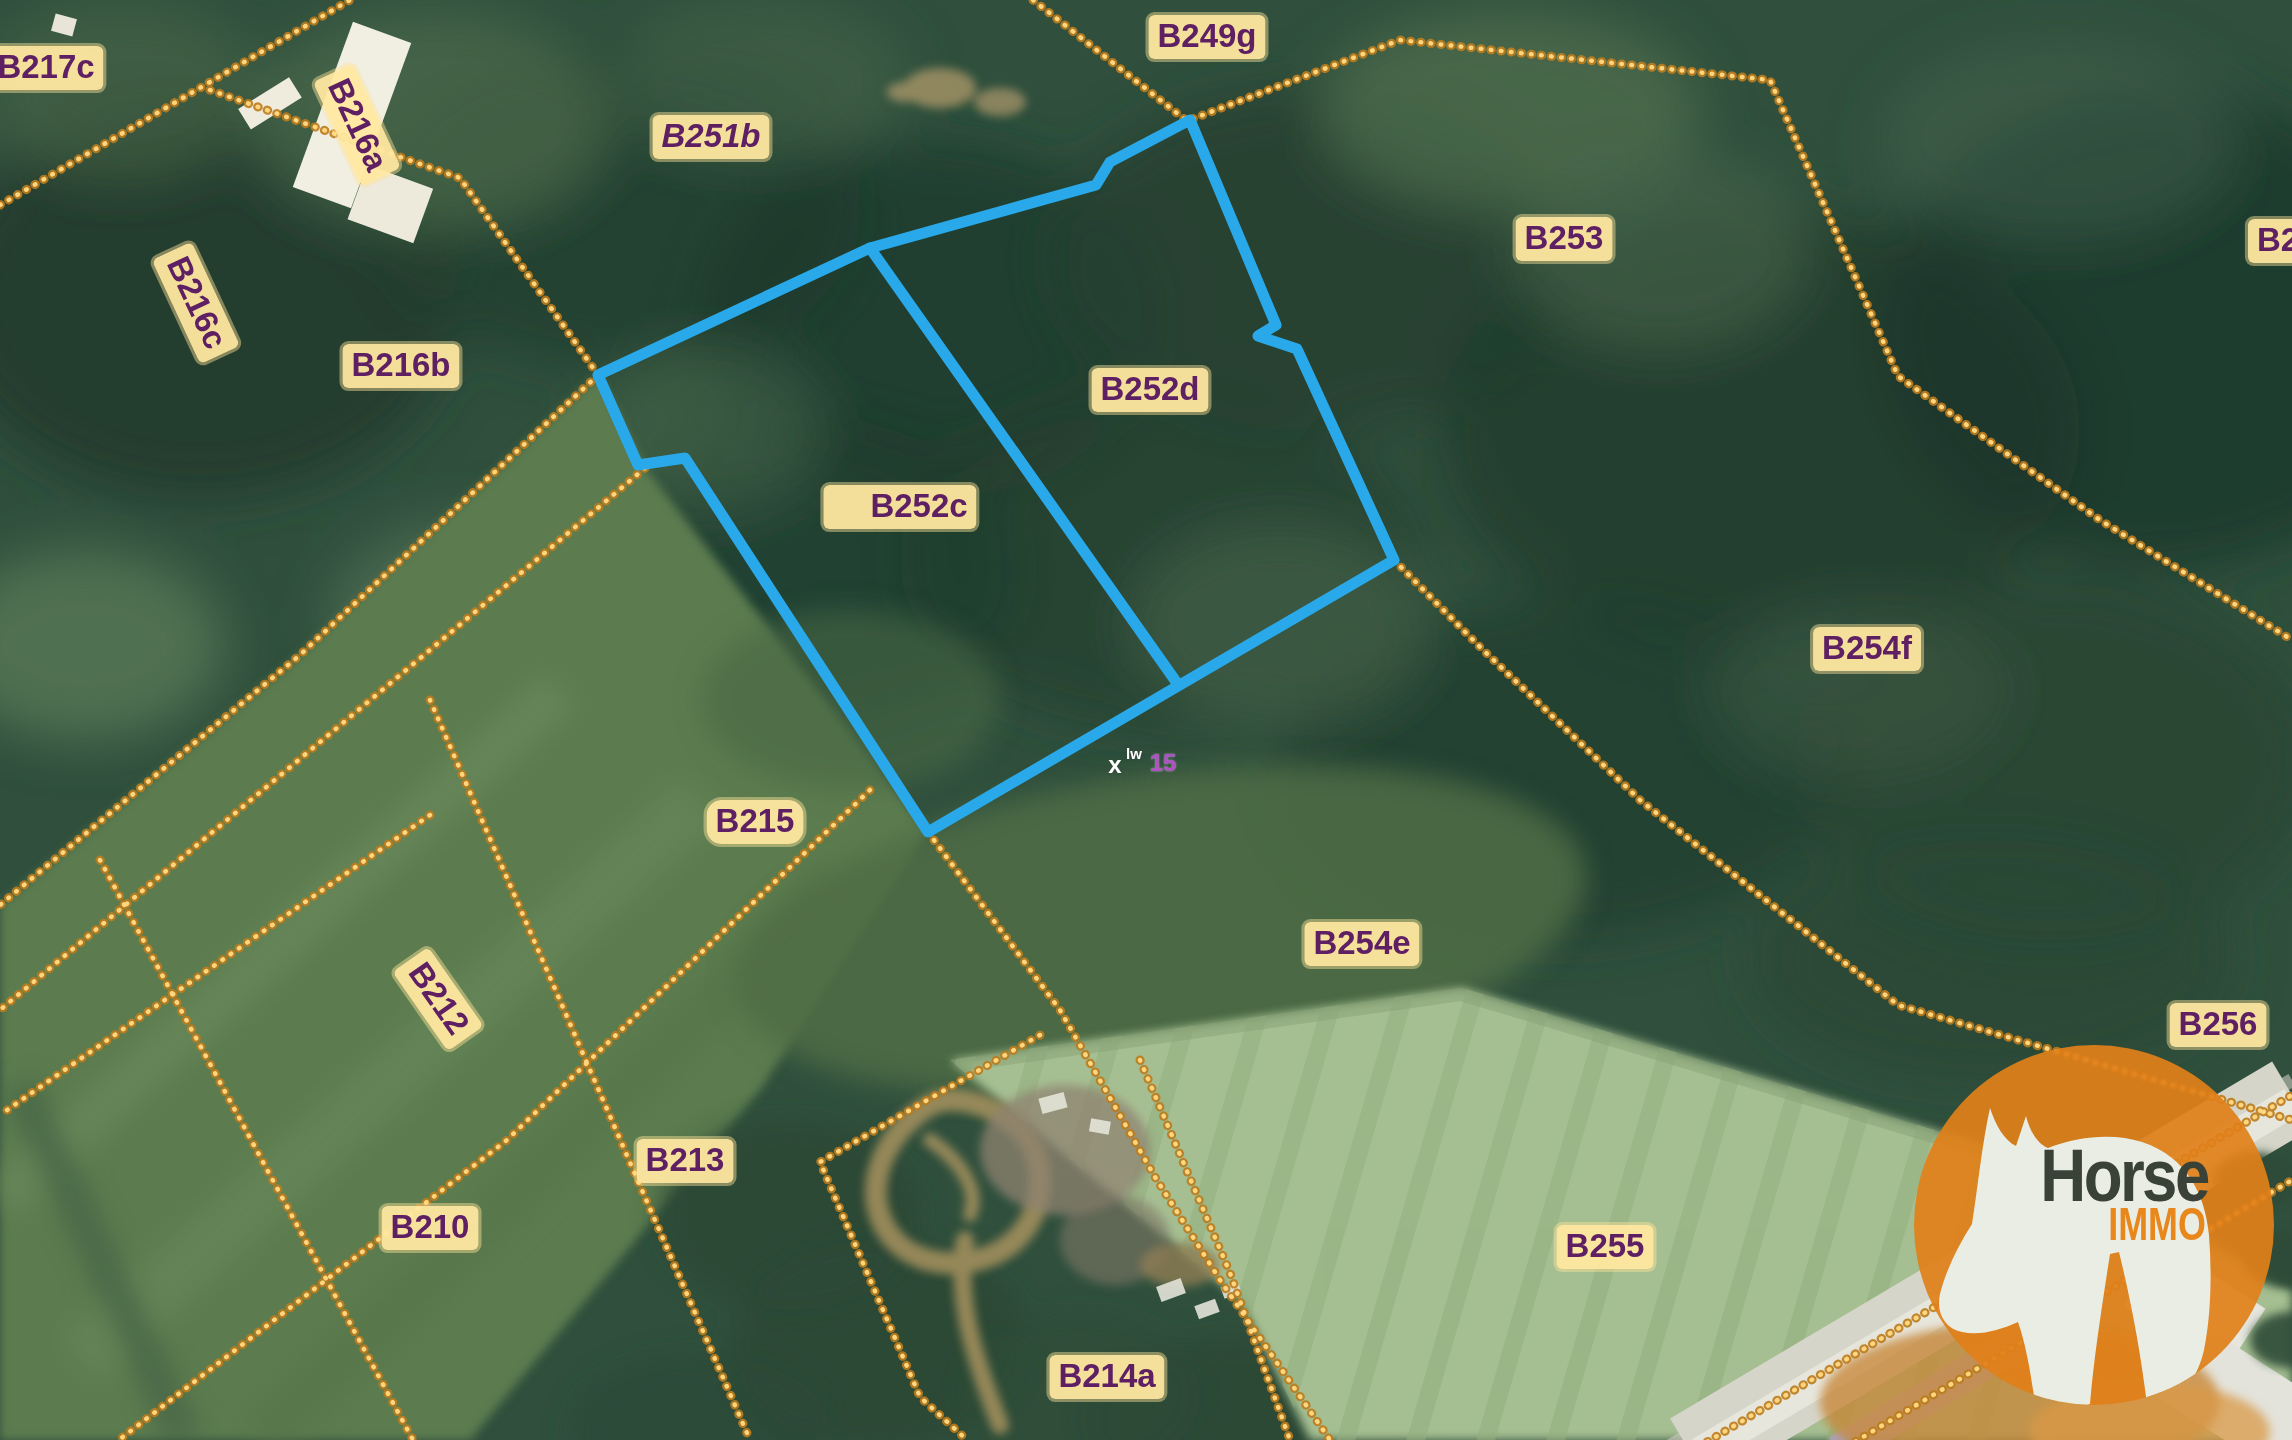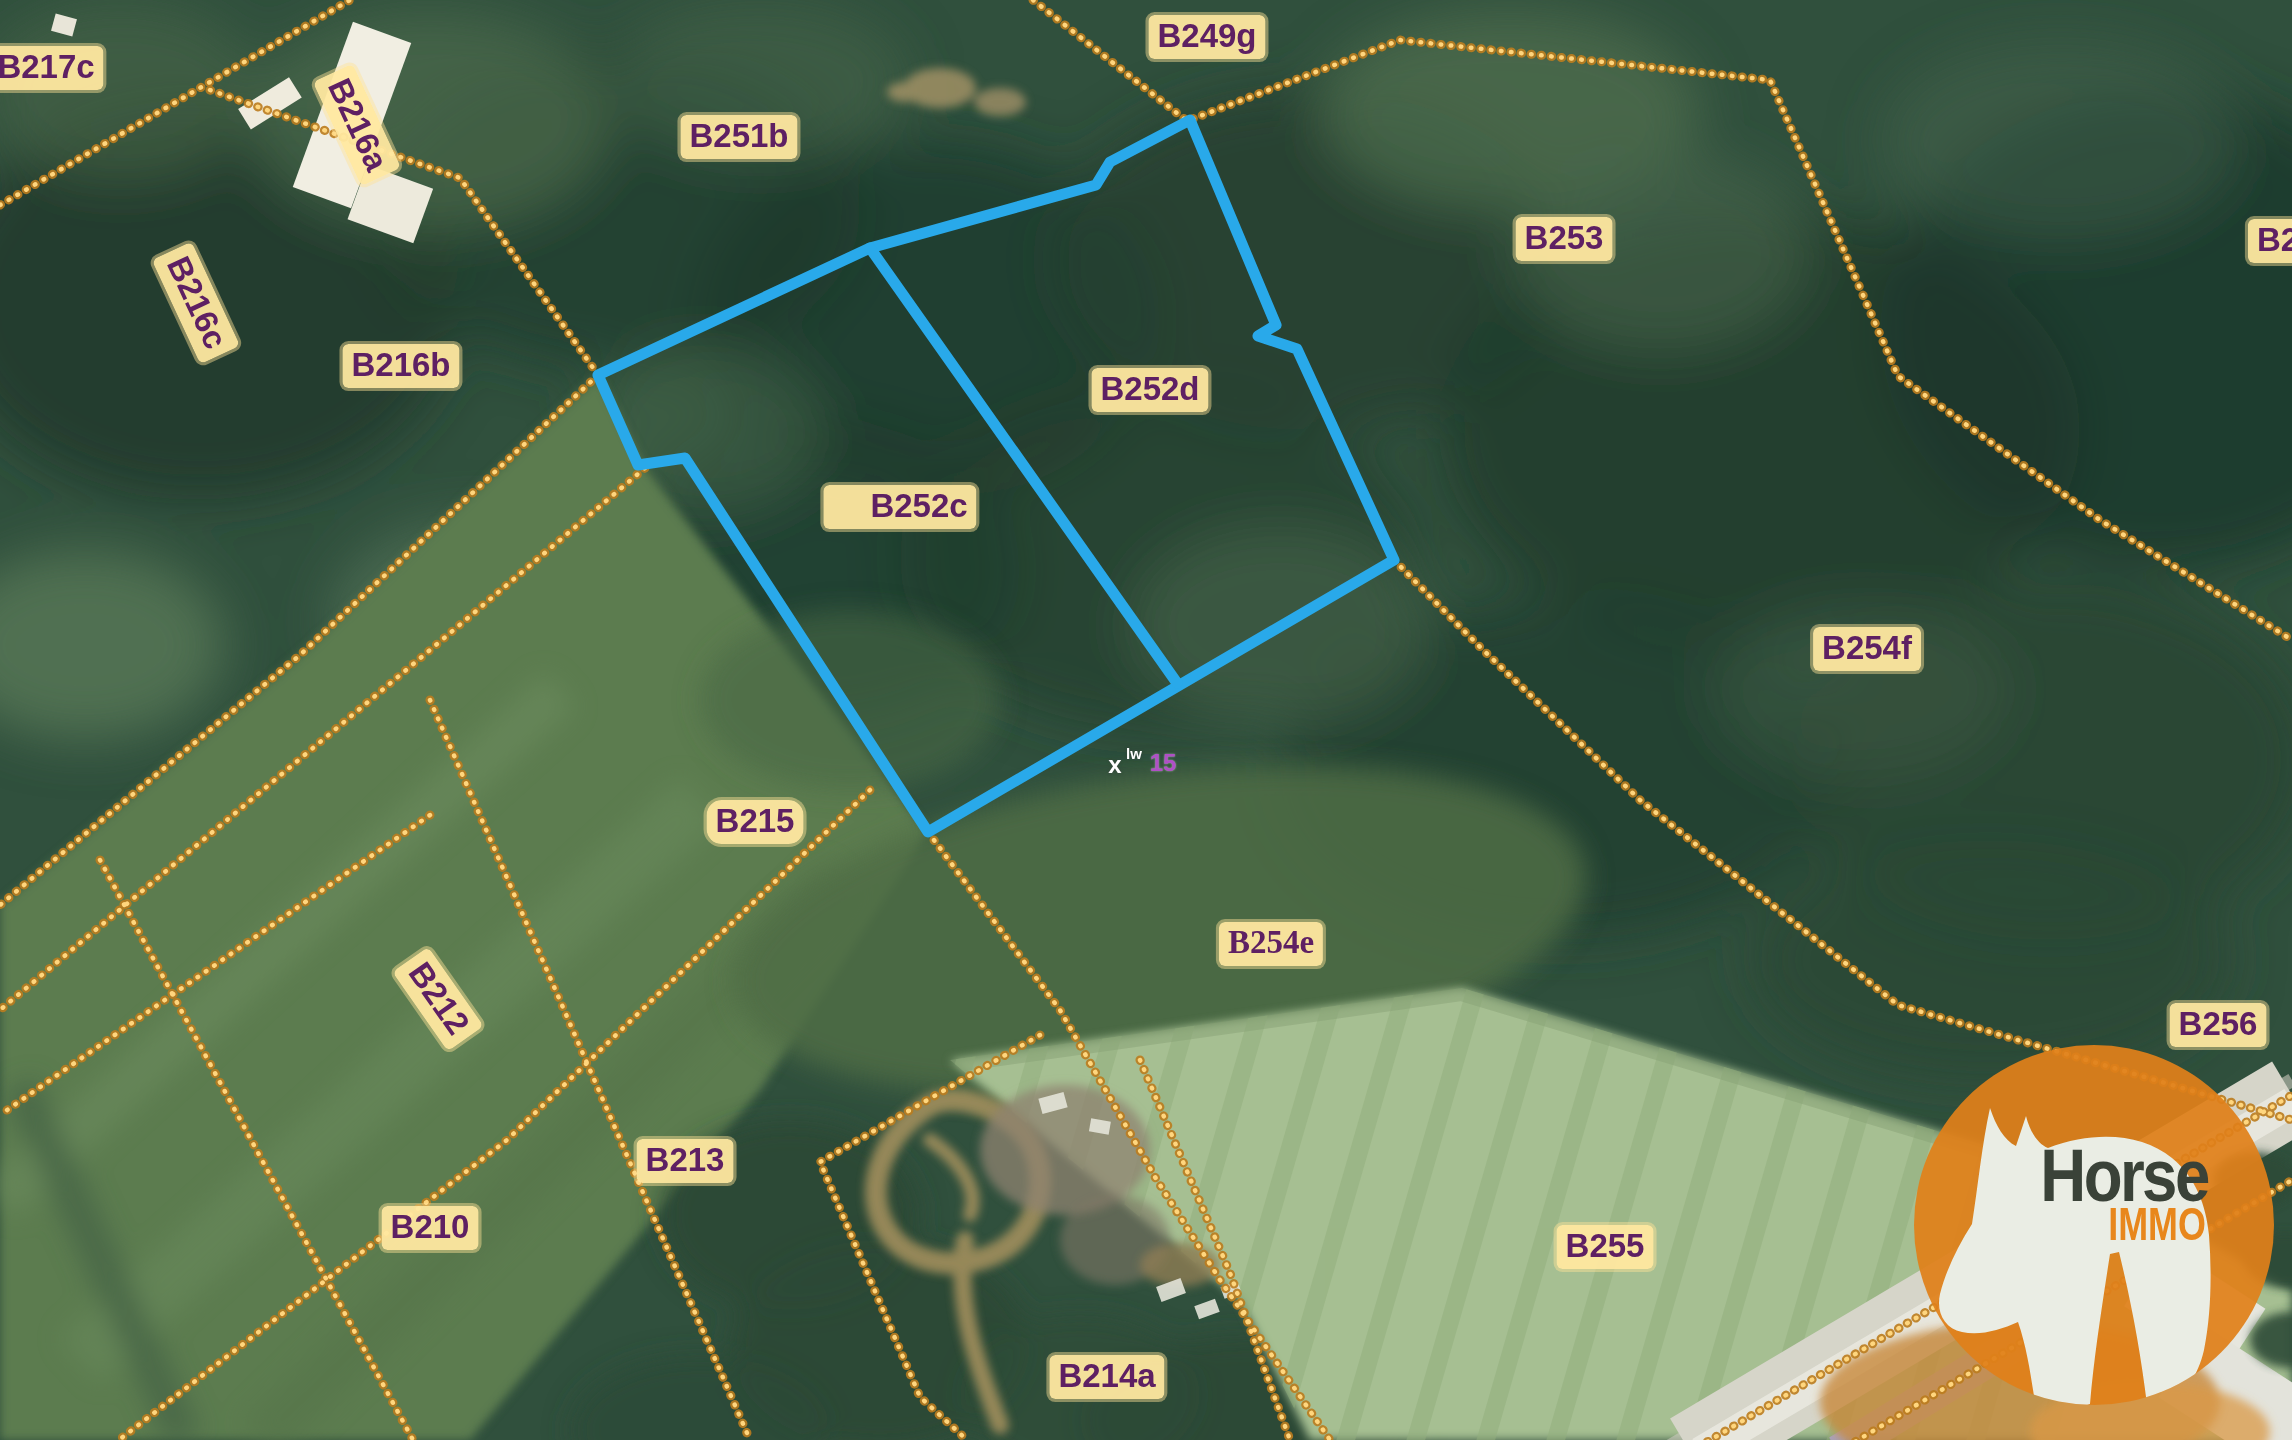--- a/index.html
+++ b/index.html
@@ -255,29 +255,29 @@
     <g transform="translate(2157,1240) scale(0.78,1)">
       <text class="logo-sub" text-anchor="middle" fill="#E8871C">IMMO</text>
     </g>
   </g>
 </svg>
 
 <div class="plabel" style="left:46px;top:68px;">B217c</div>
 <div class="plabel rot65" style="left:357px;top:125px;">B216a</div>
 <div class="plabel rot65" style="left:196px;top:303px;">B216c</div>
 <div class="plabel" style="left:401px;top:366px;">B216b</div>
-<div class="plabel" style="left:739px;top:137px;">B251b</div>
+<div class="plabel" style="left:711px;top:137px;font-style:italic;">B251b</div>
 <div class="plabel" style="left:1207px;top:37px;">B249g</div>
 <div class="plabel" style="left:1564px;top:239px;">B253</div>
 <div class="plabel" style="left:2278px;top:241px;">B2</div>
 <div class="plabel" style="left:1150px;top:390px;text-align:right;">B252d</div>
 <div class="plabel" style="left:900px;top:507px;padding-left:47px;">B252c</div>
 <div class="plabel" style="left:1867px;top:649px;">B254f</div>
 <div class="plabel" style="left:755px;top:822px;border-radius:15px;">B215</div>
-<div class="plabel" style="left:1271px;top:944px;font-family:Liberation Serif, serif;">B254e</div>
+<div class="plabel" style="left:1362px;top:944px;">B254e</div>
 <div class="plabel rot55" style="left:438px;top:999px;">B212</div>
 <div class="plabel" style="left:685px;top:1161px;">B213</div>
 <div class="plabel" style="left:430px;top:1228px;">B210</div>
 <div class="plabel" style="left:1605px;top:1247px;">B255</div>
 <div class="plabel" style="left:2218px;top:1025px;">B256</div>
 <div class="plabel" style="left:1107px;top:1377px;">B214a</div>
 
 <div class="tmark" style="left:1115px;top:765px;">x</div>
 <div class="tmark sm" style="left:1134px;top:753px;">lw</div>
 <div class="tmark purple" style="left:1163px;top:763px;">15</div>

